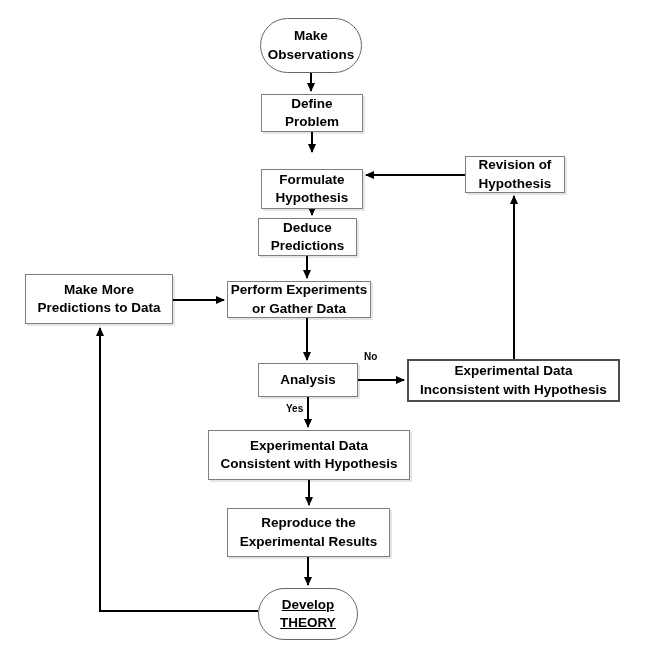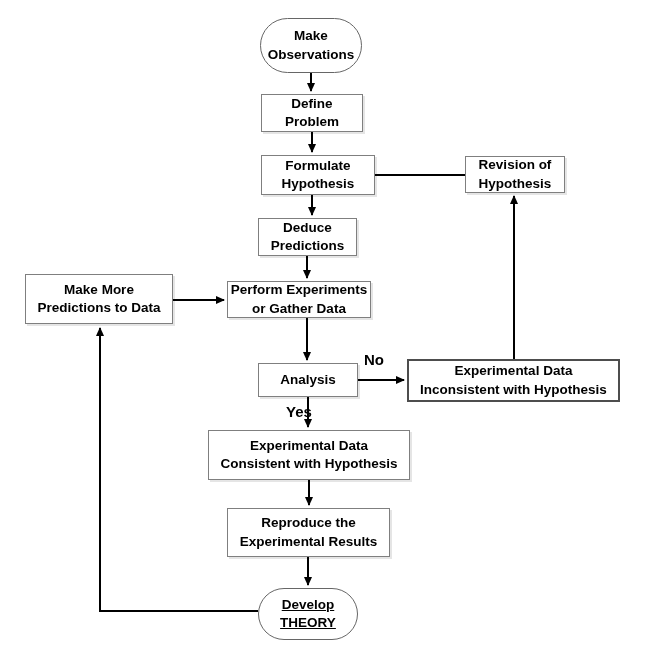--- a/index.html
+++ b/index.html
@@ -44,21 +44,21 @@
     box-shadow: none;
   }
   .node.strong {
     border: 2px solid #4d4d4d;
     box-shadow: none;
   }
   .edge-label {
     position: absolute;
     color: #000000;
     font-weight: bold;
-    font-size: 15px;
+    font-size: 10px;
     line-height: 1;
   }
 </style>
 </head>
 <body>
 
 <div class="canvas">
 
   <svg class="connectors" viewBox="0 0 653 650" xmlns="http://www.w3.org/2000/svg">
     <defs>
@@ -82,21 +82,21 @@
       <path d="M258,611 L100,611 L100,328" marker-end="url(#arrow)"></path>
     </g>
   </svg>
 
   <div class="node terminator" style="left:260px; top:18px;  width:102px; height:55px;">Make
 Observations</div>
 
   <div class="node" style="left:261px; top:94px;  width:102px; height:38px;">Define
 Problem</div>
 
-  <div class="node" style="left:261px; top:155px; width:114px; height:40px;">Formulate
+  <div class="node" style="left:261px; top:169px; width:102px; height:40px;">Formulate
 Hypothesis</div>
 
   <div class="node" style="left:465px; top:156px; width:100px; height:37px;">Revision of
 Hypothesis</div>
 
   <div class="node" style="left:258px; top:218px; width:99px;  height:38px;">Deduce
 Predictions</div>
 
   <div class="node" style="left:25px;  top:274px; width:148px; height:50px;">Make More
 Predictions to Data</div>

